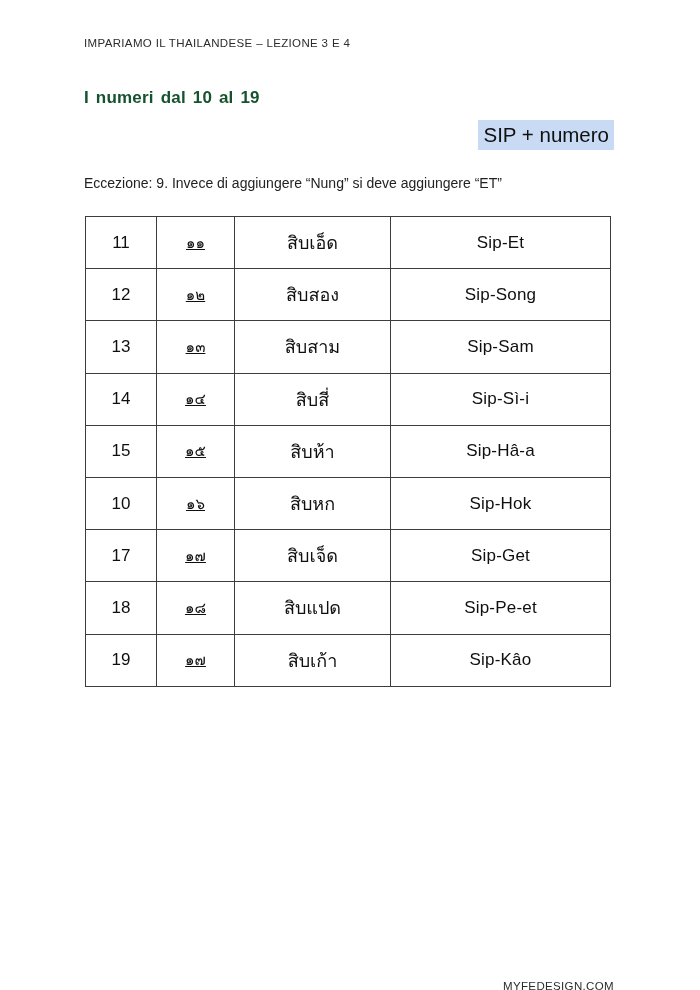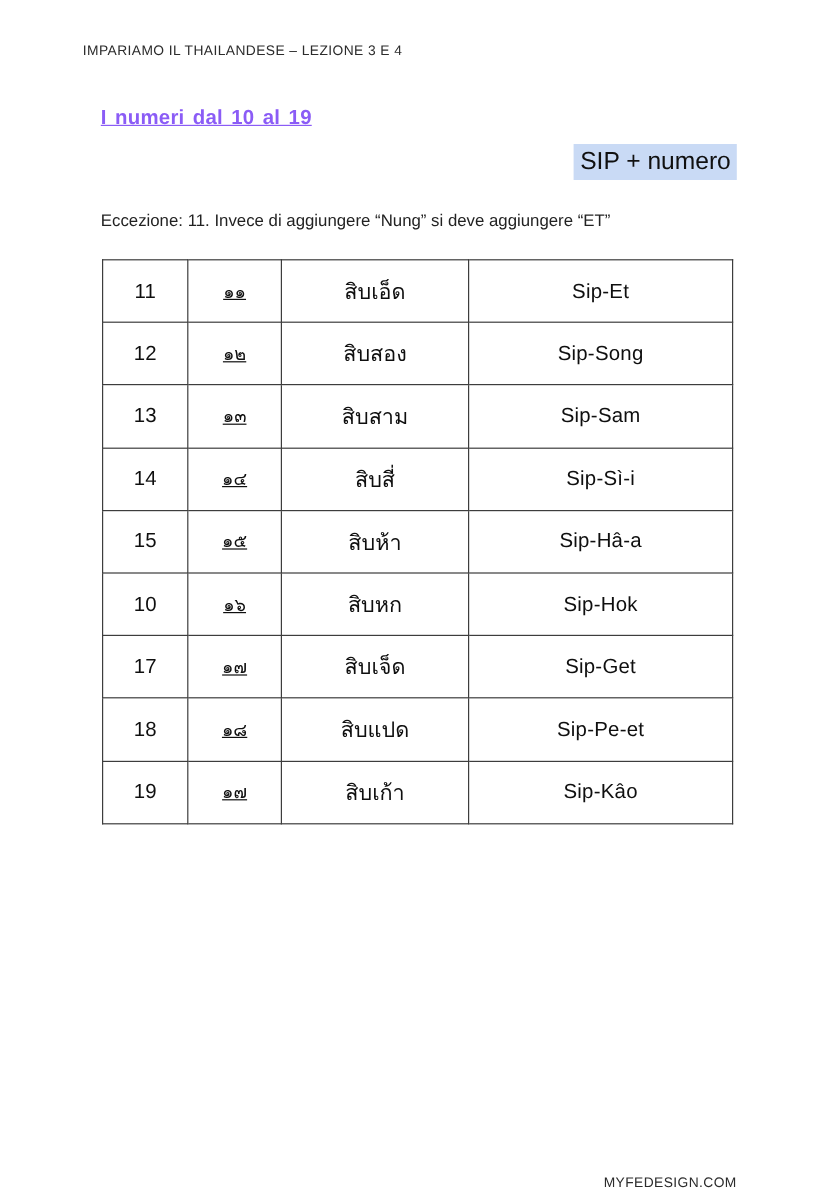--- a/index.html
+++ b/index.html
@@ -10,34 +10,33 @@
     color: #1e1e1e;
   }
   .page {
     position: relative;
     width: 700px; height: 990px;
     background: #ffffff;
     overflow: hidden;
   }
   .doc-header {
     position: absolute;
-    left: 69px; top: 37px;
+    left: 84px; top: 37px;
     font-size: 11.5px;
     letter-spacing: 0.35px;
     color: #2c2c2c;
   }
   .section-title {
     position: absolute;
     left: 84px; top: 88px;
     font-size: 17px;
     font-weight: bold;
     letter-spacing: 0.2px;
     word-spacing: 2px;
-    color: #8b5cf6;
-    text-decoration: underline;
+    color: #14532d;
   }
   .formula-line {
     position: absolute;
     left: 84px; top: 123px;
     width: 530px;
     text-align: right;
     font-size: 20.5px;
     color: #101010;
   }
   .formula-highlight {
@@ -89,21 +88,21 @@
 <div class="page">
 
   <div class="doc-header">IMPARIAMO IL THAILANDESE – LEZIONE 3 E 4</div>
 
   <div class="section-title">I numeri dal 10 al 19</div>
 
   <div class="formula-line">
     <span class="formula-highlight">SIP + numero</span>
   </div>
 
-  <div class="exception-note">Eccezione: 11. Invece di aggiungere “Nung” si deve aggiungere “ET”</div>
+  <div class="exception-note">Eccezione: 9. Invece di aggiungere “Nung” si deve aggiungere “ET”</div>
 
   <table class="numbers-table">
     <colgroup>
       <col class="col-arabic">
       <col class="col-thai-num">
       <col class="col-thai-script">
       <col class="col-translit">
     </colgroup>
     <tbody>
       <tr>

